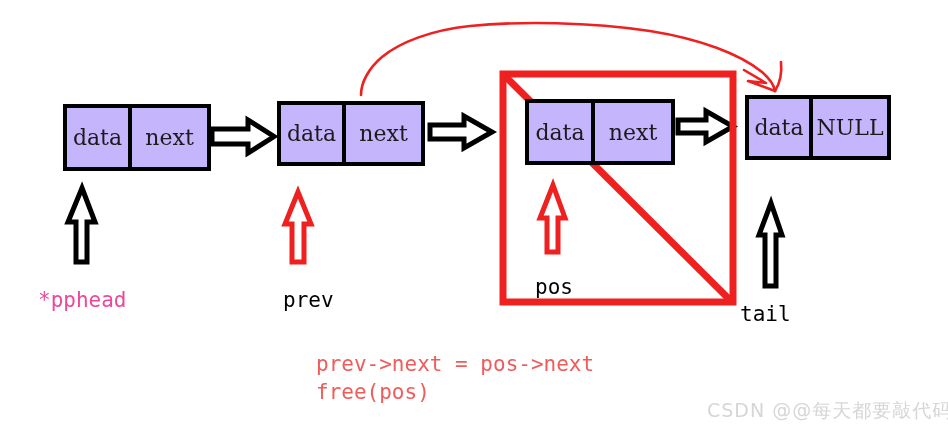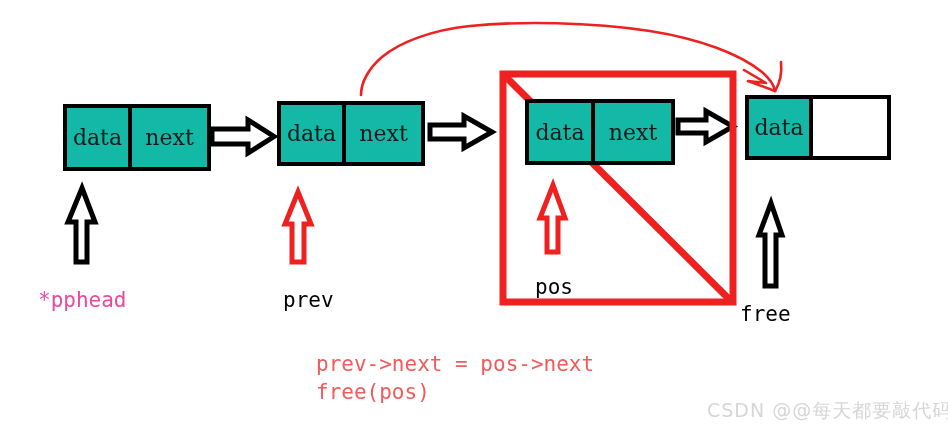--- a/index.html
+++ b/index.html
@@ -33,21 +33,21 @@
     align-items: stretch;
   }
   .node-cell {
     box-sizing: border-box;
     display: flex;
     align-items: center;
     justify-content: center;
     font-family: "DejaVu Serif", serif;
     font-size: 22px;
     color: #1b1b1b;
-    background: #14b8a6;
+    background: #c4b5fd;
   }
   .node-cell.data-cell {
     border-right: 4px solid #000000;
   }
   .lbl {
     position: absolute;
     font-family: "DejaVu Sans Mono", monospace;
     font-size: 21px;
     white-space: nowrap;
   }
@@ -130,25 +130,26 @@
     <div class="node-cell" style="flex: 1 1 auto;">next</div>
   </div>
 
   <div class="node-box" id="node-pos" style="left: 525px; top: 99px; width: 150px; height: 66px;">
     <div class="node-cell data-cell" style="width: 66px;">data</div>
     <div class="node-cell" style="flex: 1 1 auto;">next</div>
   </div>
 
   <div class="node-box" id="node-tail" style="left: 745px; top: 95px; width: 146px; height: 65px;">
     <div class="node-cell data-cell" style="width: 64px;">data</div>
+    <div class="node-cell" style="flex: 1 1 auto;">NULL</div>
   </div>
 
   <div class="lbl lbl-black" id="label-pphead" style="left: 38px; top: 288px; color: #ec4899;">*pphead</div>
   <div class="lbl lbl-red" id="label-prev" style="left: 283px; top: 288px; color: #000000;">prev</div>
   <div class="lbl lbl-red" id="label-pos" style="left: 535px; top: 275px; color: #000000;">pos</div>
-  <div class="lbl lbl-black" id="label-tail" style="left: 740px; top: 302px; color: rgb(0, 0, 0);">free</div>
+  <div class="lbl lbl-black" id="label-tail" style="left: 740px; top: 302px; color: rgb(0, 0, 0);">tail</div>
 
   <div class="code-line" id="code-line-2" style="left: 316px; top: 380px; color: rgb(240, 91, 91);">free(pos)</div>
   <div class="code-line" id="code-line-1" style="left: 316px; top: 352px; color: rgb(240, 91, 91);">prev-&gt;next = pos-&gt;next</div>
 
   <div class="watermark" id="watermark" style="left: 707px; top: 398px; color: rgb(214, 214, 214);">CSDN @@每天都要敲代码</div>
 
 </div>
 
 </body></html>

